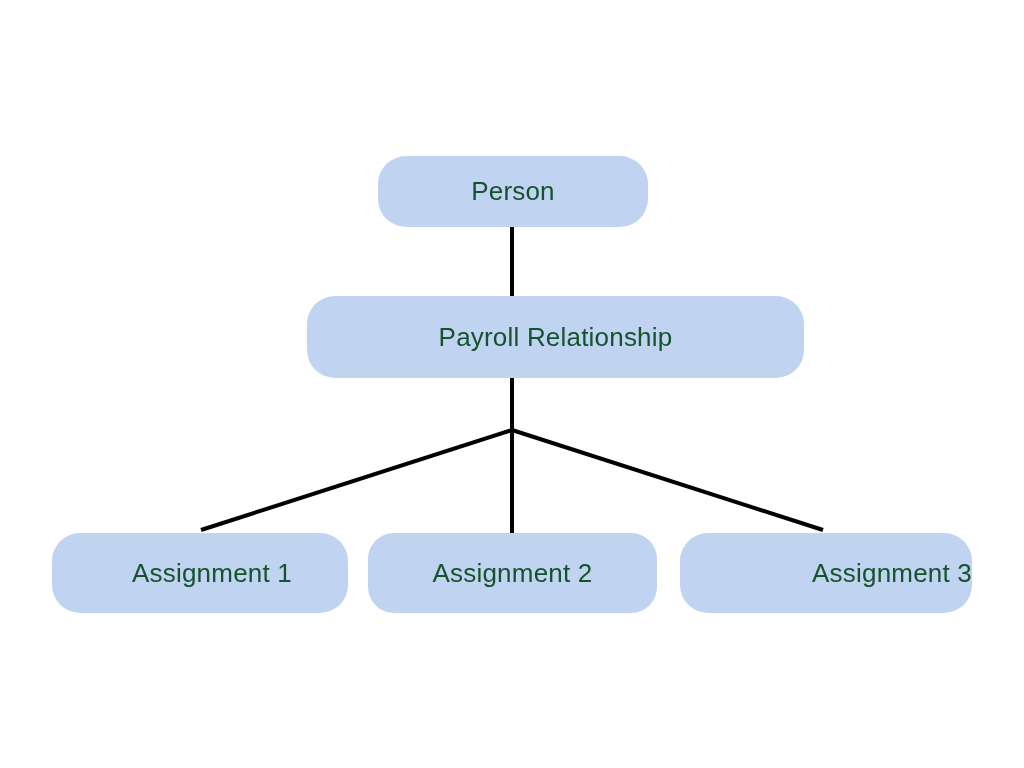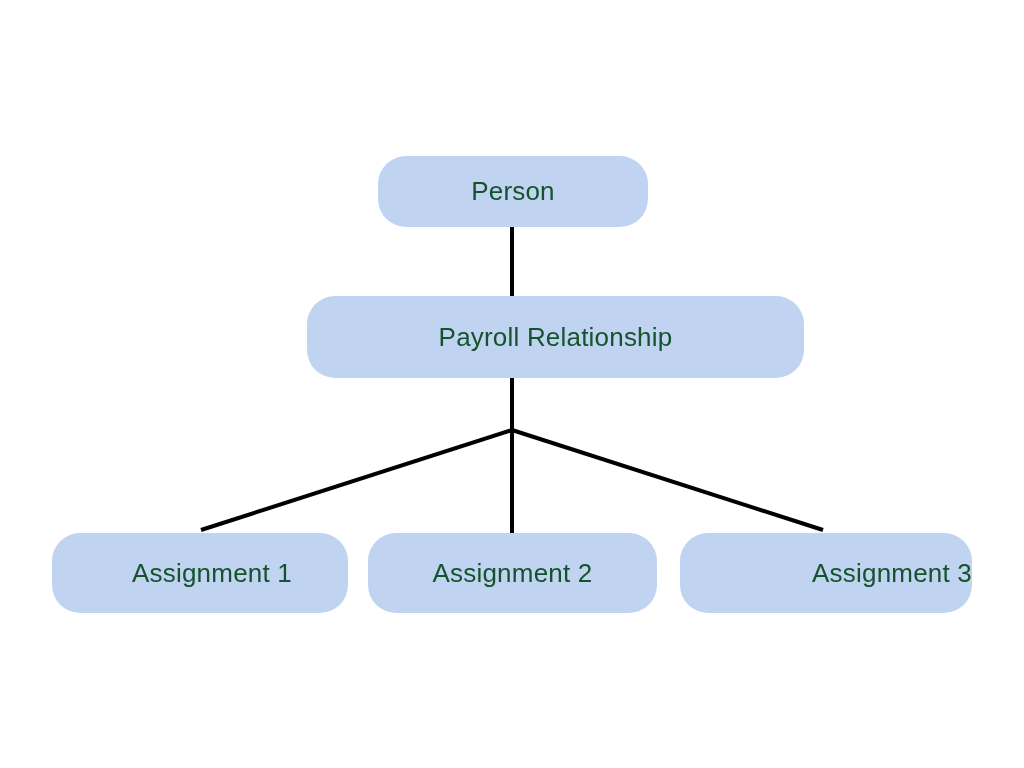--- a/index.html
+++ b/index.html
@@ -55,20 +55,21 @@
     top: 533px;
     width: 296px;
     height: 80px;
     padding-left: 24px;
   }
   .node-assignment-2 {
     left: 368px;
     top: 533px;
     width: 289px;
     height: 80px;
+    border-radius: 26px;
   }
   .node-assignment-3 {
     left: 680px;
     top: 533px;
     width: 292px;
     height: 80px;
     justify-content: flex-end;
   }
 </style>
 </head>

